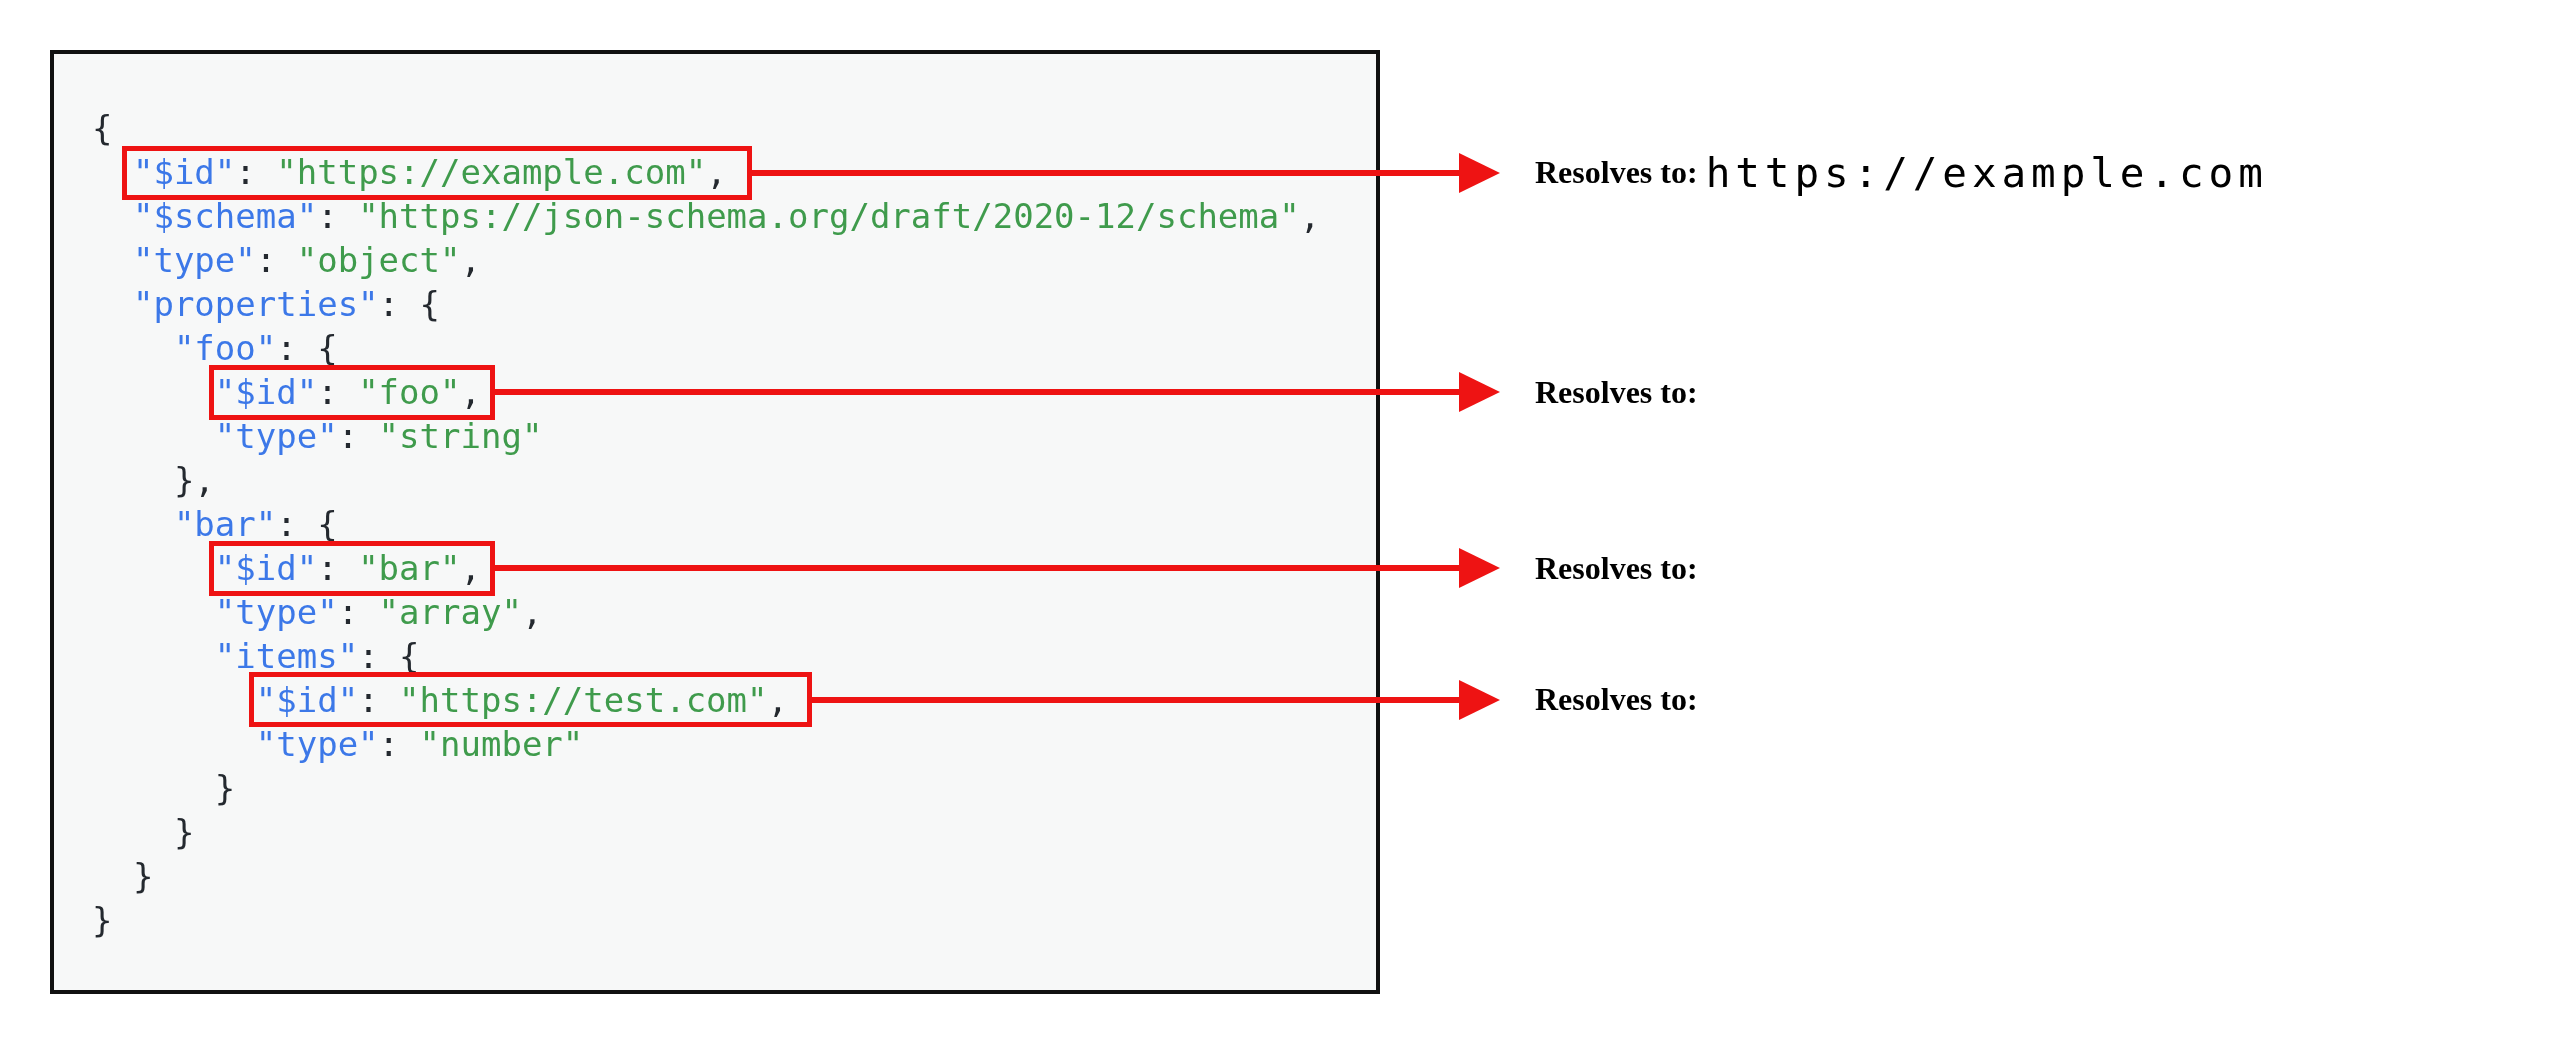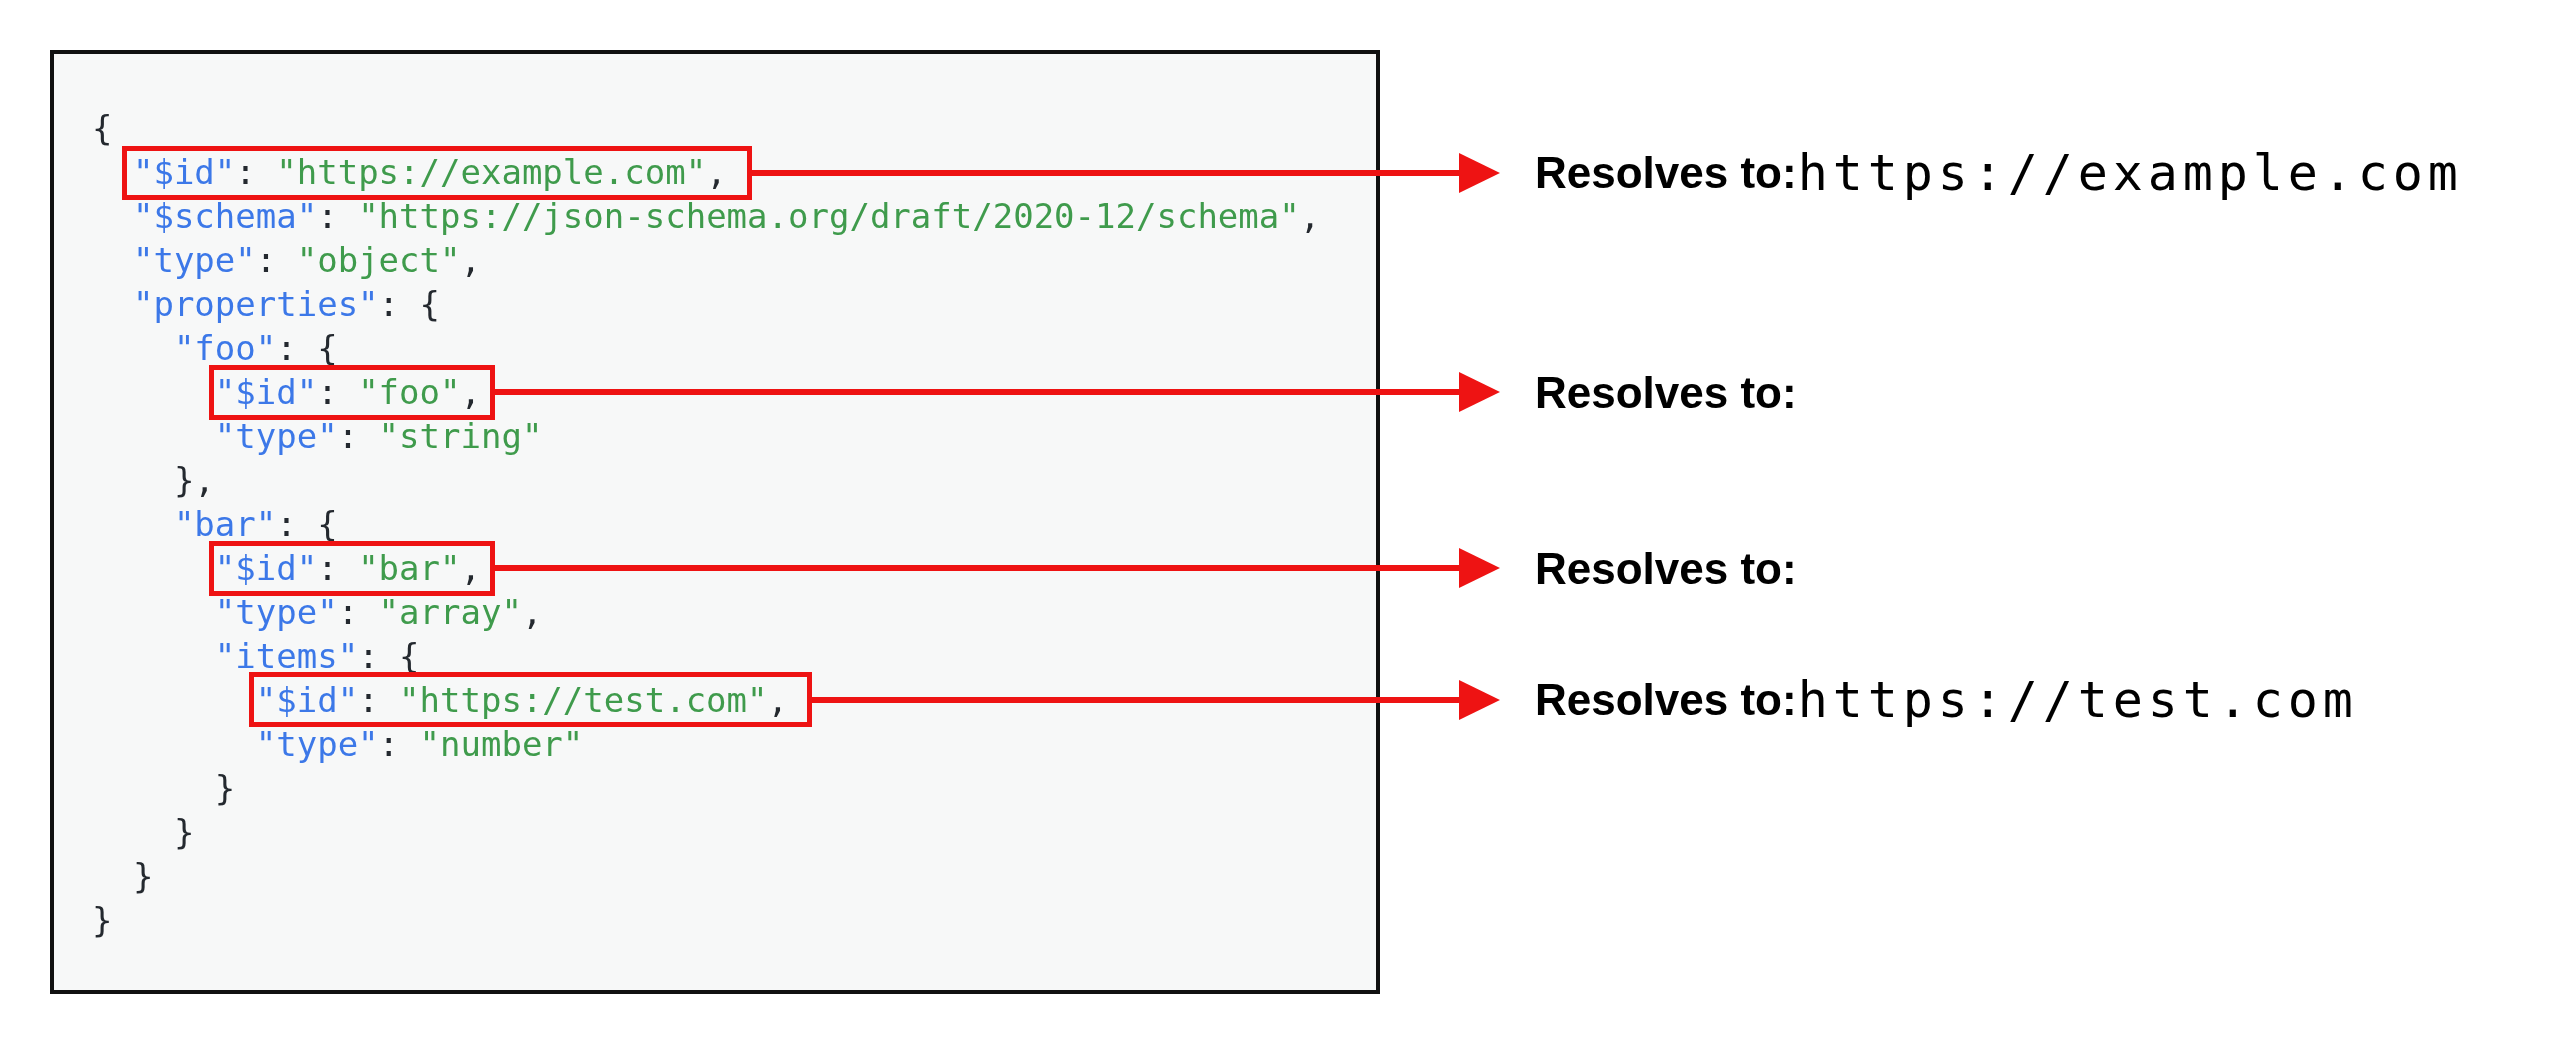--- a/index.html
+++ b/index.html
@@ -66,27 +66,27 @@
   
   .annotation{
     position:absolute;left:1535px;height:55px;
     display:flex;align-items:center;white-space:pre;
   }
   #ann-root {top:145px;}
   #ann-foo  {top:365px;}
   #ann-bar  {top:541px;}
   #ann-items{top:672px;}
   .ann-label{
-    font-family:Liberation Sans, sans-serif;
-    font-weight:700;font-size:44px;color:var(--annotation-text);
+    font-family:Liberation Serif, serif;
+    font-weight:700;font-size:32px;color:var(--annotation-text);
   }
   .ann-value{
     font-family:"DejaVu Sans Mono",monospace;
-    font-size:50px;letter-spacing:4.9px;color:var(--annotation-text);
-    margin-left:1px;
+    font-size:41px;letter-spacing:4.9px;color:var(--annotation-text);
+    margin-left:8px;
   }
 </style>
 </head>
 <body>
 
 <div class="canvas">
 
   <div class="panel">
     <div class="code">
         <div class="line"><span class="p">{</span></div>
@@ -130,17 +130,16 @@
     <span class="ann-value">https://example.com</span>
   </div>
   <div class="annotation" id="ann-foo">
     <span class="ann-label">Resolves to:</span>
   </div>
   <div class="annotation" id="ann-bar">
     <span class="ann-label">Resolves to:</span>
   </div>
   <div class="annotation" id="ann-items">
     <span class="ann-label">Resolves to:</span>
-    <span class="ann-value">https://test.com</span>
   </div>
 
 </div>
 
 
 </body></html>

